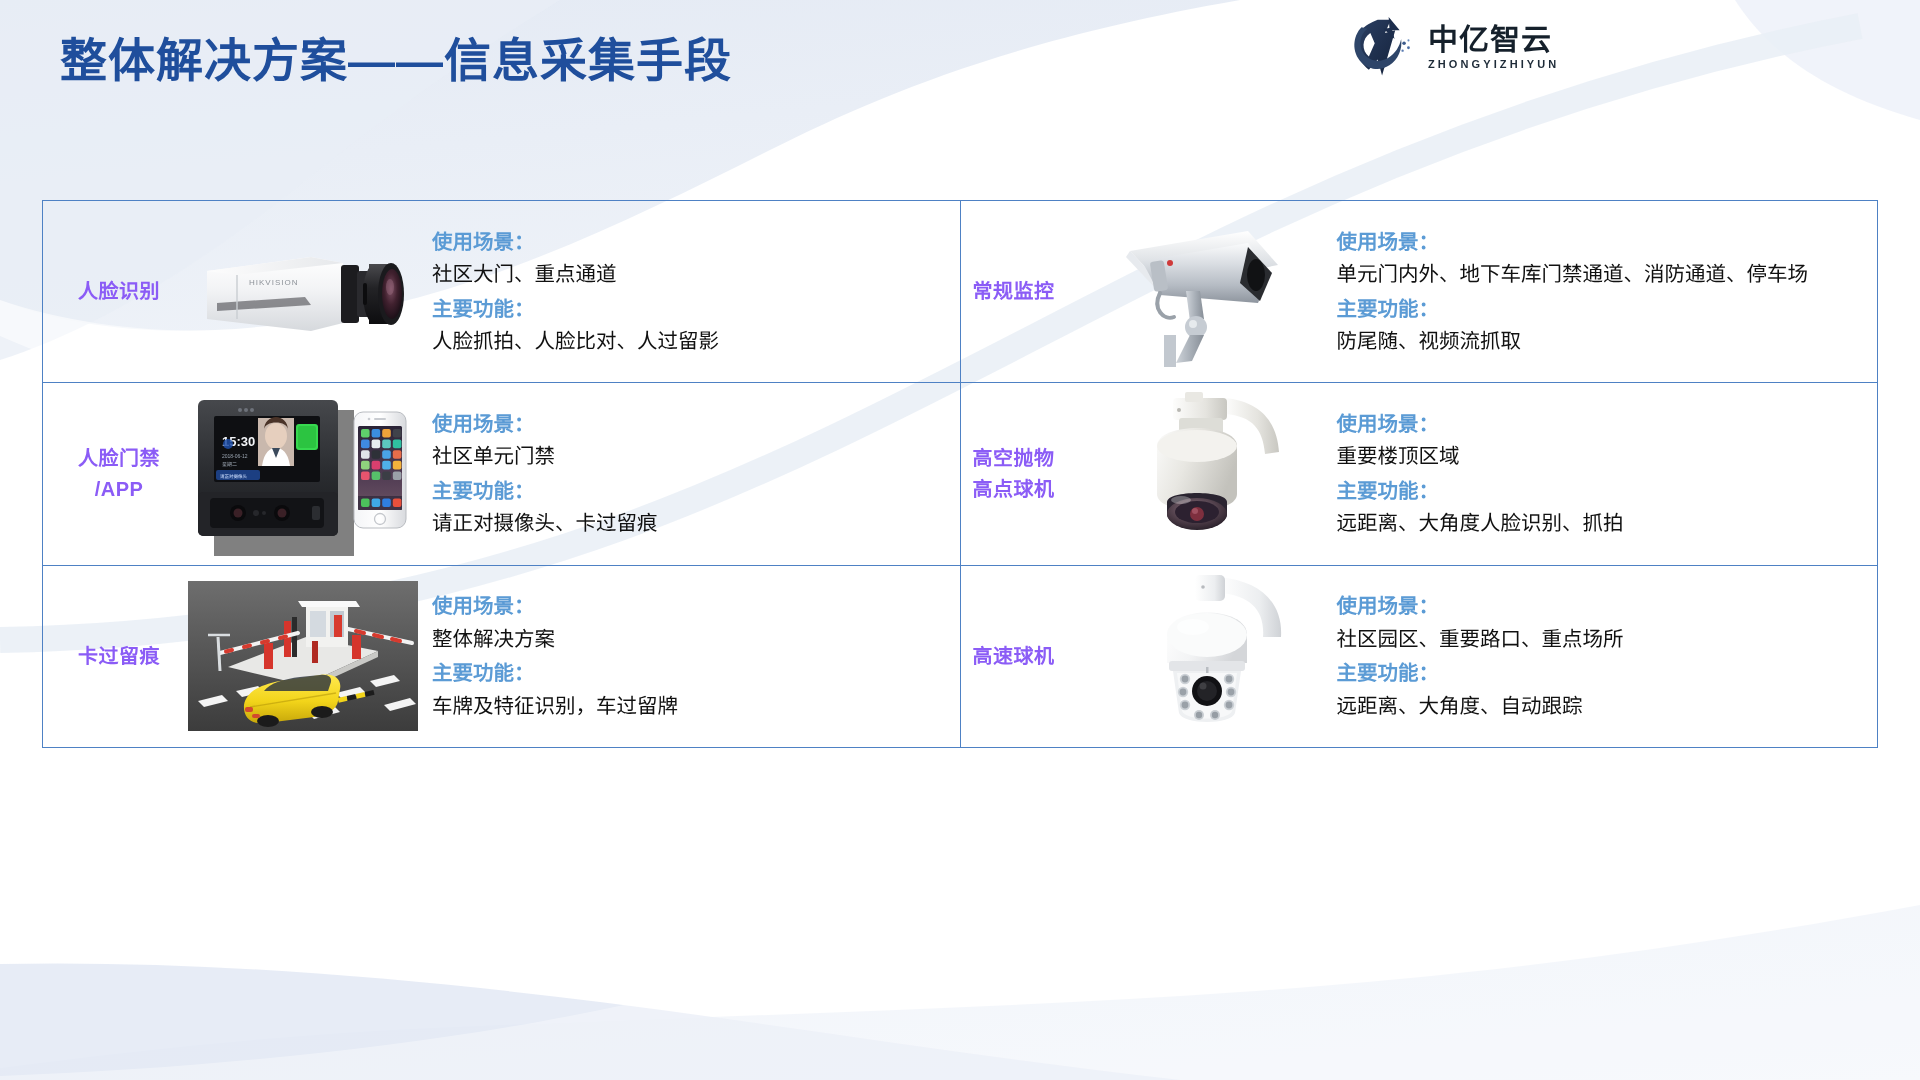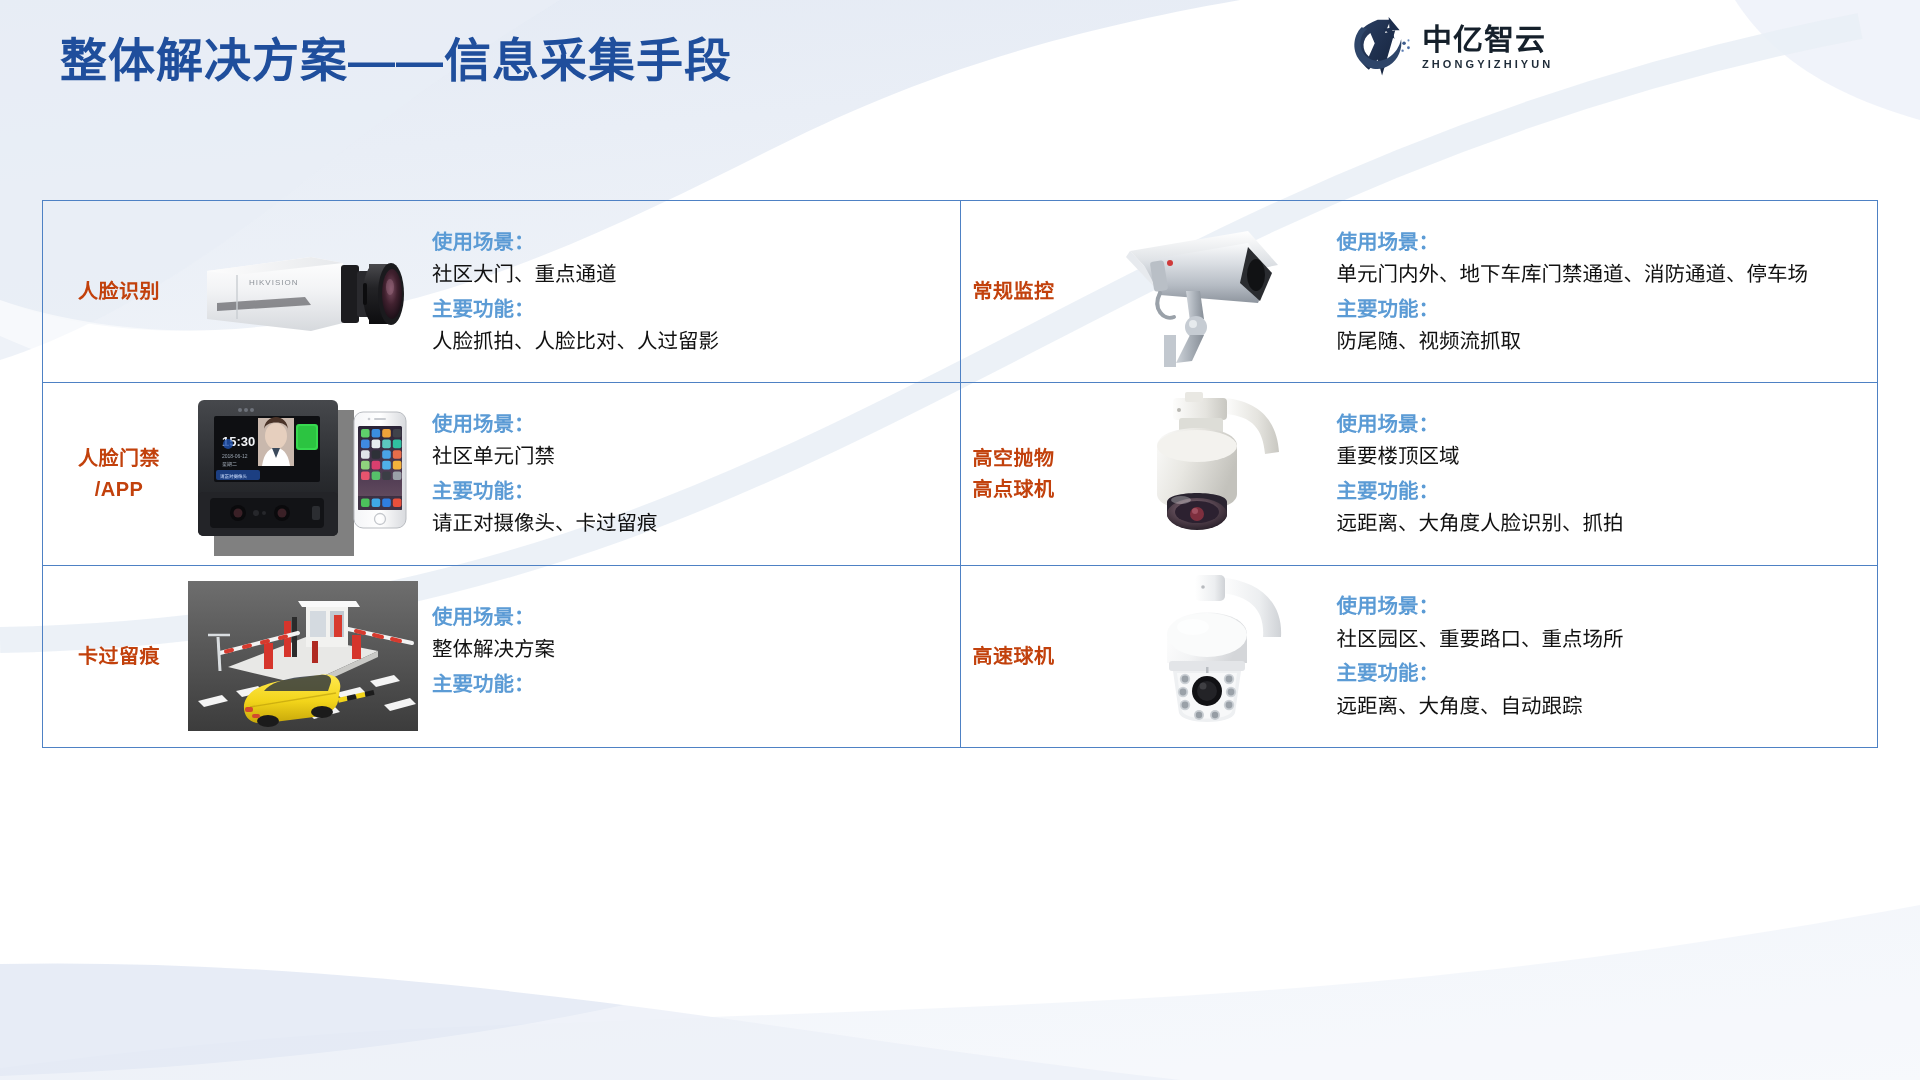--- a/index.html
+++ b/index.html
@@ -37,21 +37,21 @@
     font-family: "Liberation Sans", "DejaVu Sans", sans-serif;
   }
 
   
   #logo {
     position: absolute;
     right: 22px; top: 10px;
     width: 238px; height: 74px;
     display: flex;
     align-items: center;
-    gap: 0;
+    gap: 6px;
   }
   #logo-mark { width: 74px; height: 66px; flex: 0 0 auto; }
   #logo-text { display: flex; flex-direction: column; justify-content: center; }
   #logo-name {
     font-size: 30px;
     font-weight: 700;
     color: #15202b;
     letter-spacing: 1px;
     line-height: 1.04;
     font-family: "Liberation Sans", "DejaVu Sans", sans-serif;
@@ -92,21 +92,21 @@
     min-width: 0;
     box-sizing: border-box;
     padding: 0 4px;
   }
   .m-cell:last-child { border-right: none; }
 
   .cell-label {
     flex: 0 0 128px;
     font-size: 20px;
     font-weight: 700;
-    color: #c2410c;
+    color: #8b5cf6;
     text-align: center;
     line-height: 1.55;
     padding-left: 8px;
     letter-spacing: 0.5px;
   }
   .cell-label .lbl-line2 { display: block; }
 
   .cell-figure {
     flex: 0 0 235px;
     height: 100%;
@@ -551,20 +551,21 @@
             <rect x="159" y="114" width="9" height="5" fill="#1c1c1c" transform="rotate(-13 163 116)"></rect>
             <rect x="168" y="112" width="9" height="5" fill="#f2d41a" transform="rotate(-13 172 114)"></rect>
             <rect x="177" y="110" width="9" height="5" fill="#1c1c1c" transform="rotate(-13 181 112)"></rect>
           </g>
         </svg>
       </div>
       <div class="cell-text">
         <p class="t-head">使用场景：</p>
         <p class="t-body">整体解决方案</p>
         <p class="t-head">主要功能：</p>
+        <p class="t-body last">车牌及特征识别，车过留牌</p>
       </div>
     </div>
 
     <div class="m-cell right">
       <div class="cell-label">
         <span>高速球机</span>
       </div>
       <div class="cell-figure">
         <svg width="200" height="170" viewBox="0 0 200 170">
           <defs>

